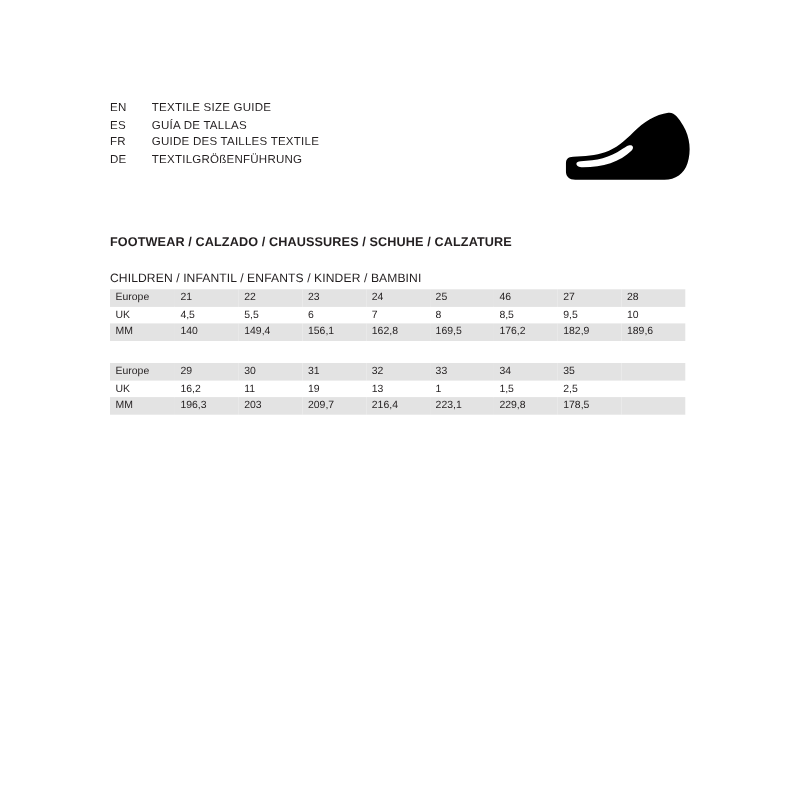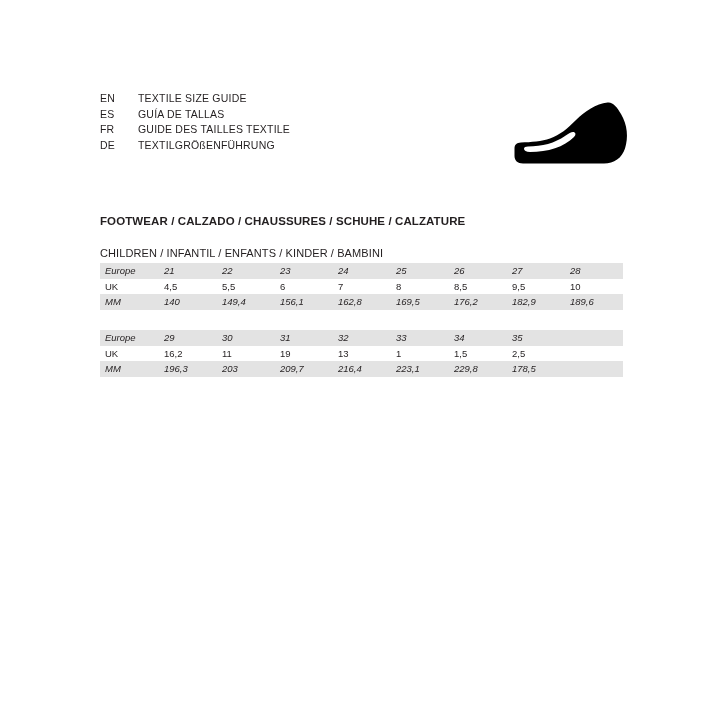--- a/index.html
+++ b/index.html
@@ -90,21 +90,20 @@
 
   .size-table td {
     height: 15.5px;
     padding: 0;
     vertical-align: middle;
     color: #231f20;
     font-size: 9.5px;
   }
   .size-table tr.shaded td {
     background: #e3e3e3;
-    font-style: italic;
   }
   .size-table td.label {
     width: 54px;
     padding-left: 5px;
   }
   .size-table td.val {
     padding-left: 5px;
     margin-left: 34px;
   }
 </style>
@@ -144,21 +143,21 @@
 
   <table class="size-table" id="table-children-1">
     <tbody>
         <tr class="shaded">
       <td class="label">Europe</td>
       <td class="val">21</td>
       <td class="val">22</td>
       <td class="val">23</td>
       <td class="val">24</td>
       <td class="val">25</td>
-      <td class="val">26</td>
+      <td class="val">46</td>
       <td class="val">27</td>
       <td class="val">28</td>
     </tr>
     <tr>
       <td class="label">UK</td>
       <td class="val">4,5</td>
       <td class="val">5,5</td>
       <td class="val">6</td>
       <td class="val">7</td>
       <td class="val">8</td>

